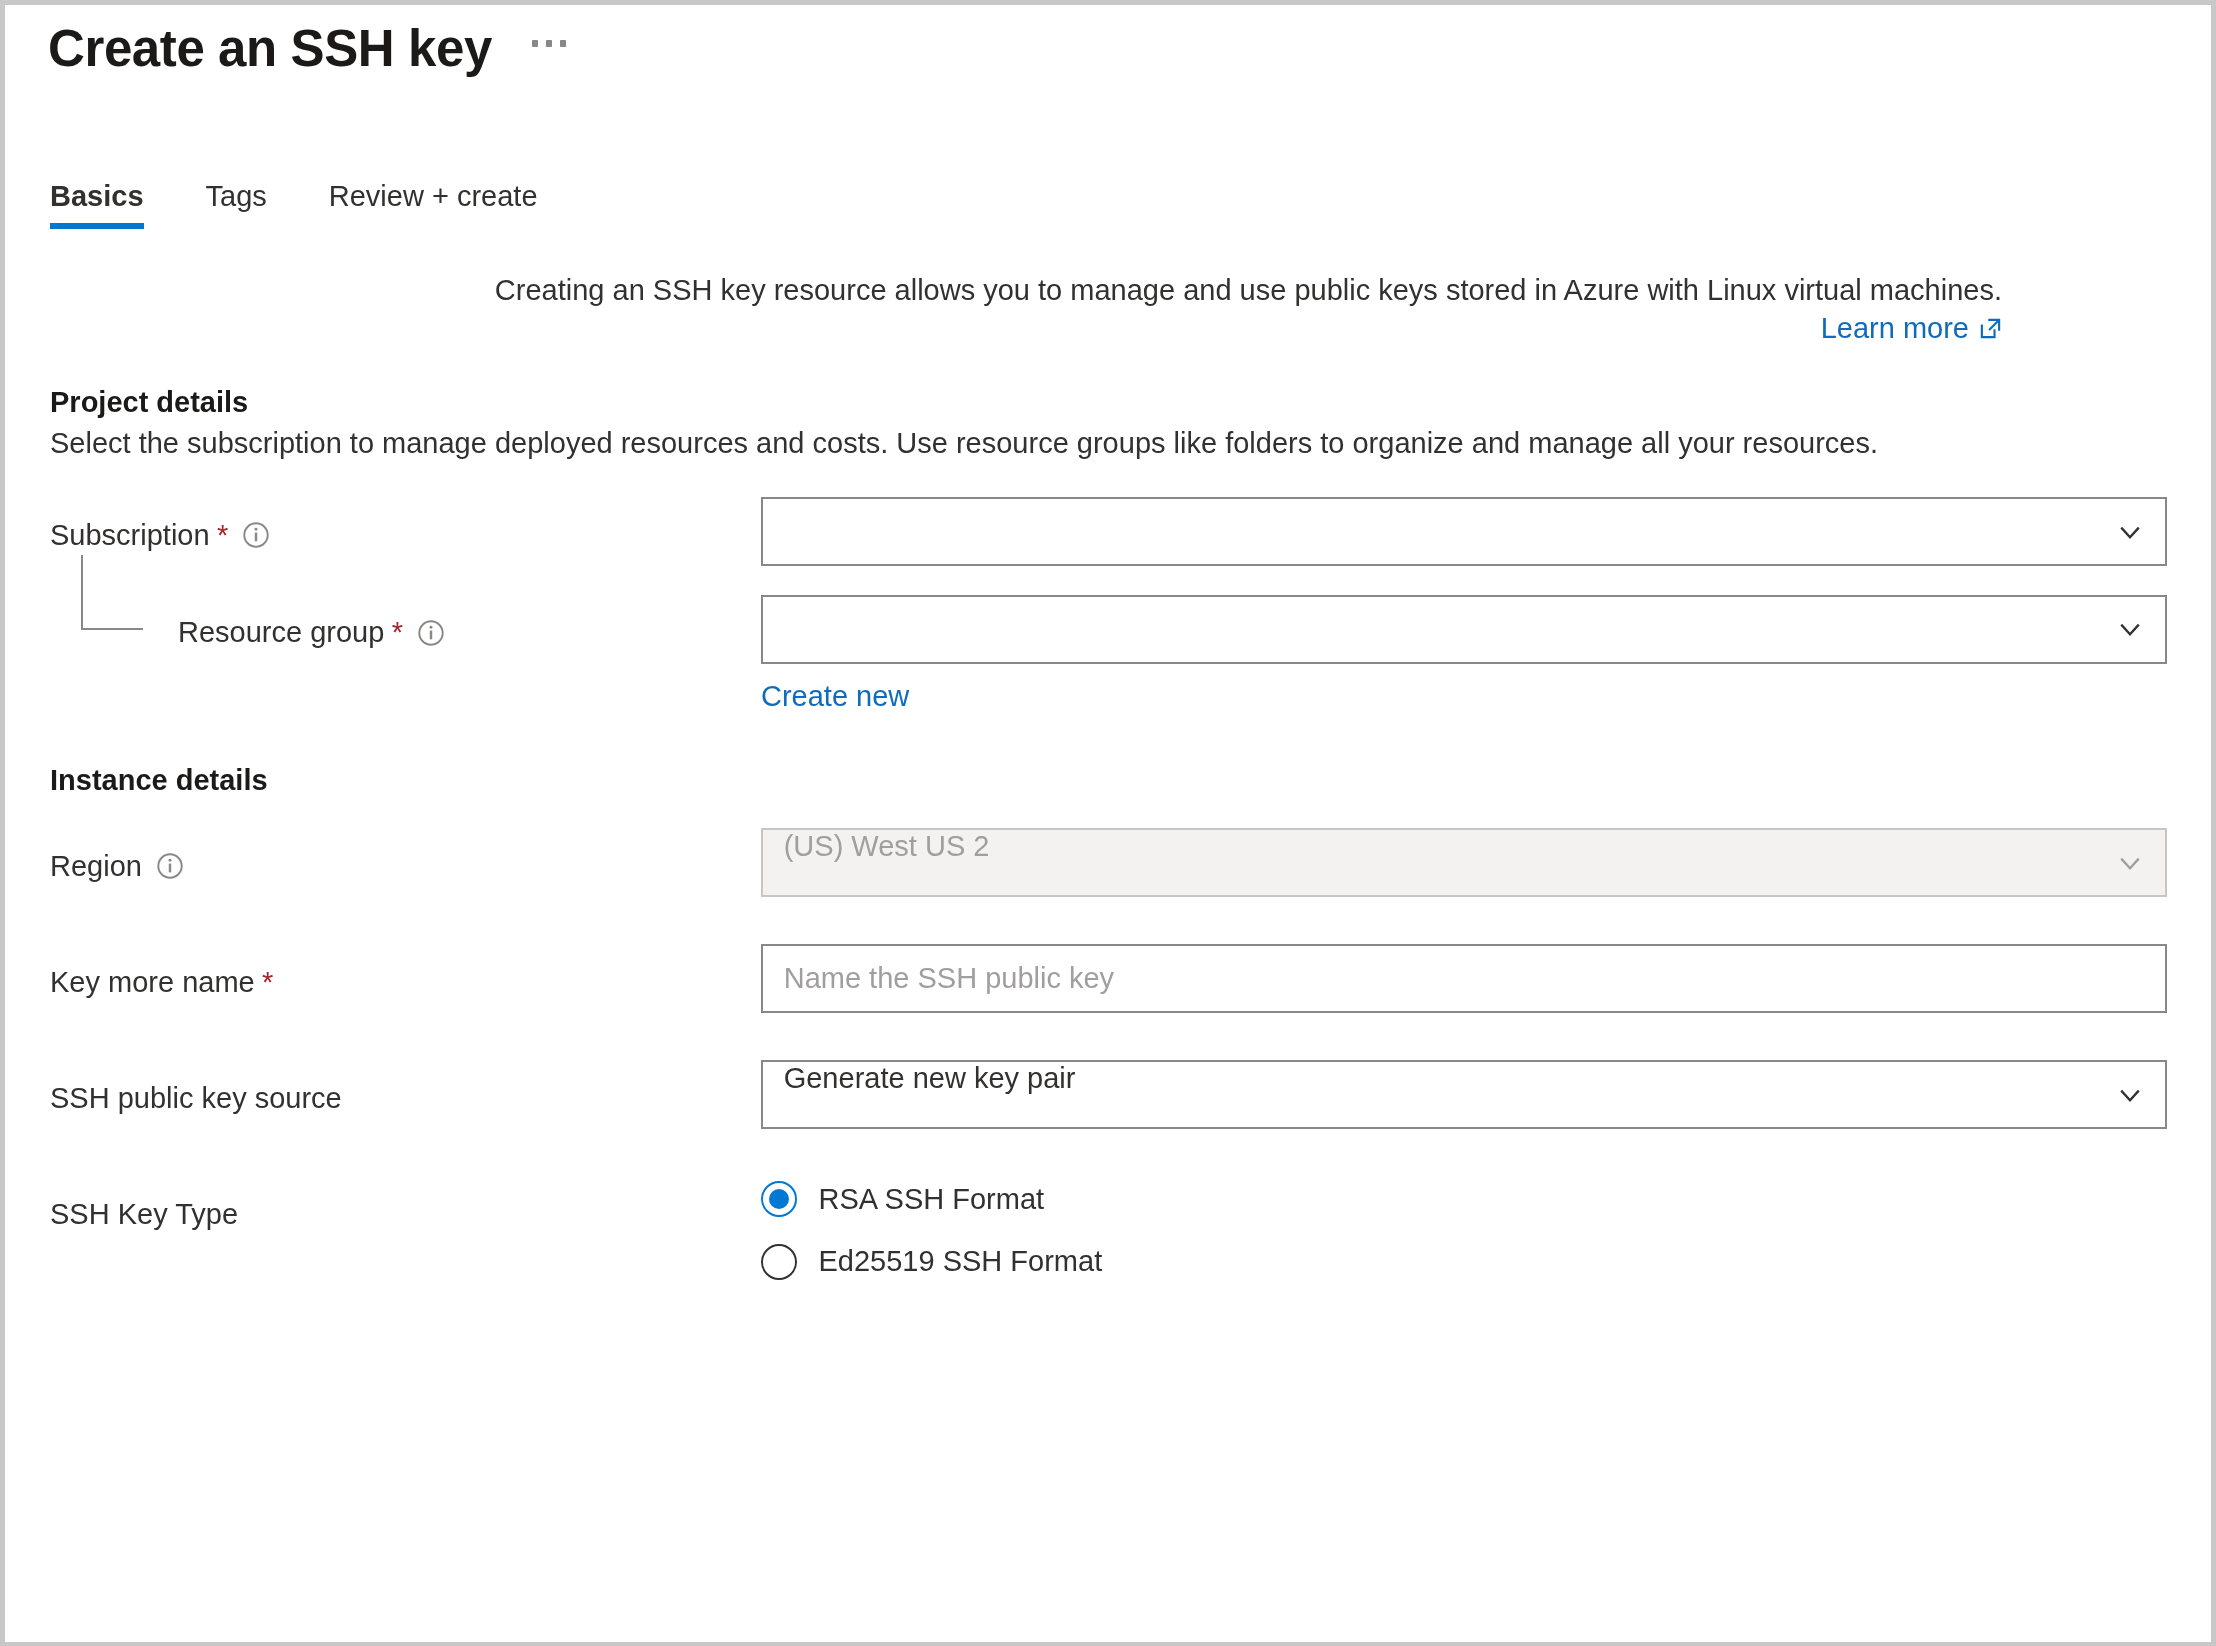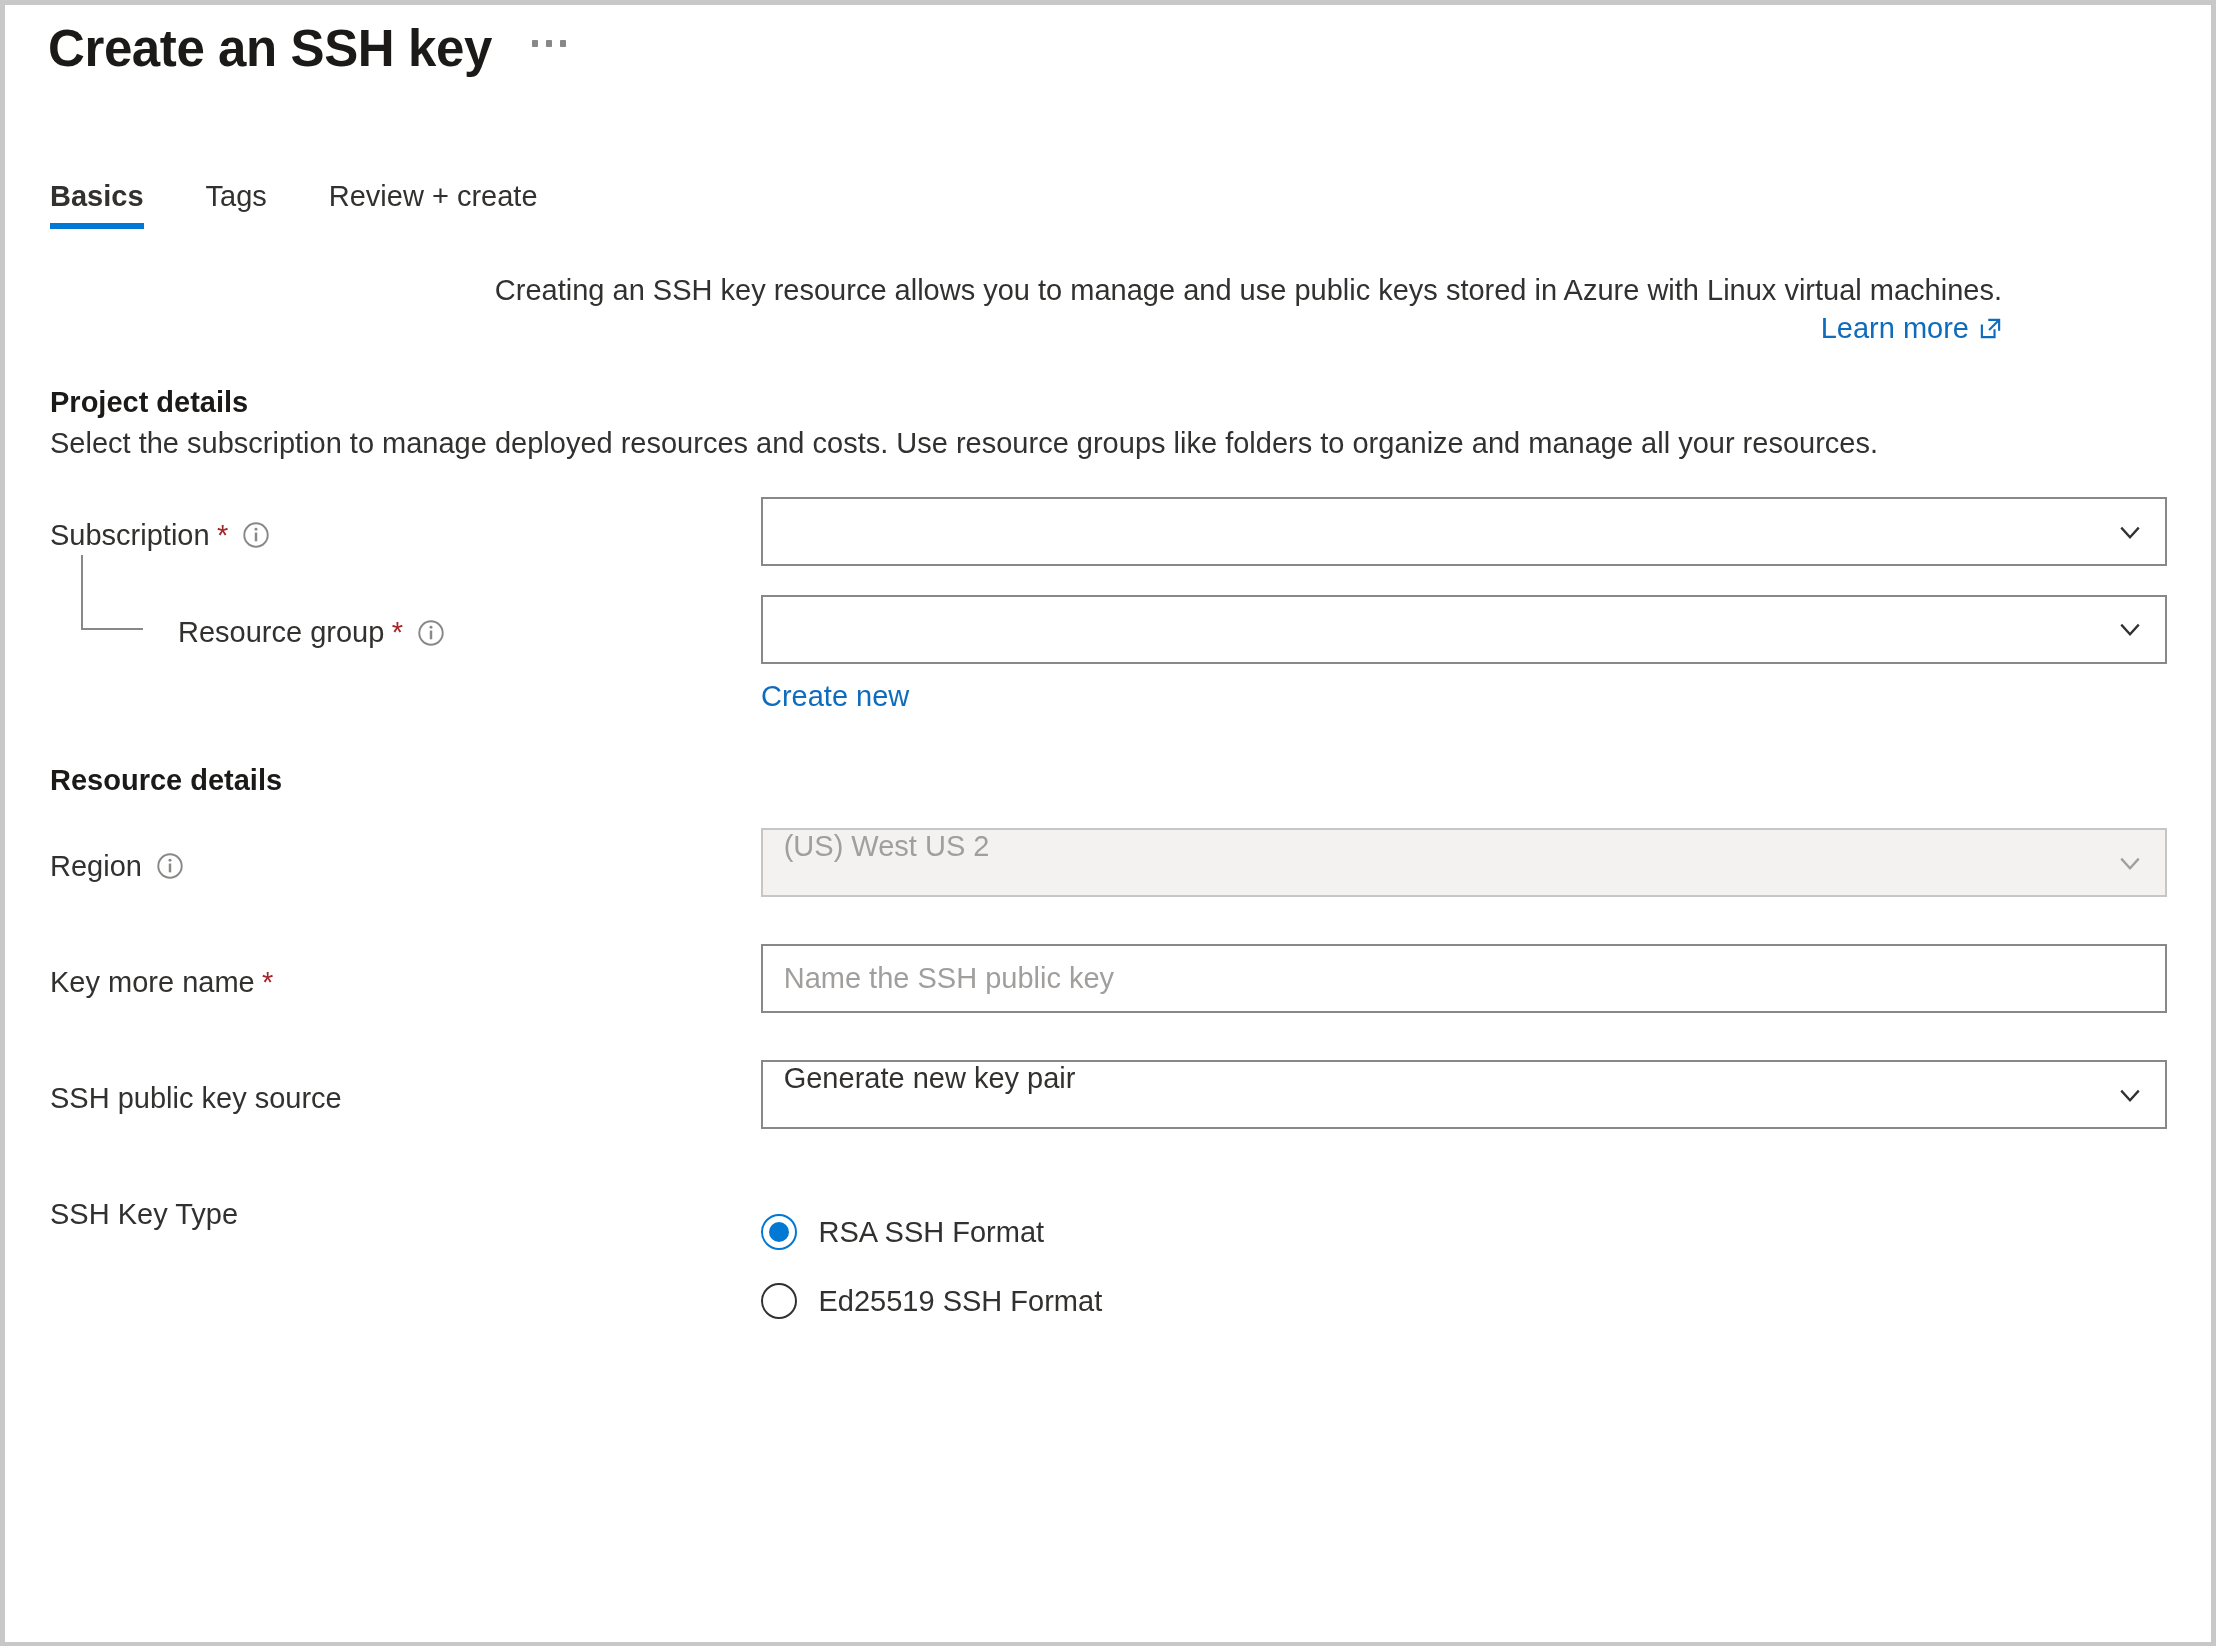--- a/index.html
+++ b/index.html
@@ -234,21 +234,20 @@
   }
 
   
   .radio-group { padding-top: 5px; }
   .radio-row {
     display: flex;
     align-items: center;
     gap: 21.5px;
     margin-bottom: 26.5px;
     cursor: pointer;
-    margin-top: 33px;
   }
   .radio-row:last-child { margin-bottom: 0; }
   .radio {
     width: 36px;
     height: 36px;
     border-radius: 50%;
     border: 2.5px solid #323130;
     box-sizing: border-box;
     background: #ffffff;
     flex: 0 0 36px;
@@ -355,21 +354,21 @@
               <svg class="chev" viewBox="0 0 16 16" fill="none">
                 <path d="M3 5.5L8 11L13 5.5" stroke="#323130" stroke-width="1.3"></path>
               </svg>
             </div>
             <span class="create-new">Create new</span>
           </div>
         </div>
 
       </div>
 
-      <div class="section-head" style="margin-top:51px;">Resource details</div>
+      <div class="section-head" style="margin-top:51px;">Instance details</div>
 
       <div class="form" style="margin-top:31px;">
 
         <div class="row">
           <div class="label-cell">
             <span class="label-txt">Region</span>
             <svg class="info-icon" viewBox="0 0 16 16">
               <circle cx="8" cy="8" r="6.7" fill="none" stroke="#8a8886" stroke-width="1.1"></circle>
               <circle cx="8" cy="4.7" r="0.85" fill="#8a8886"></circle>
               <rect x="7.3" y="6.6" width="1.4" height="5" fill="#8a8886"></rect>

